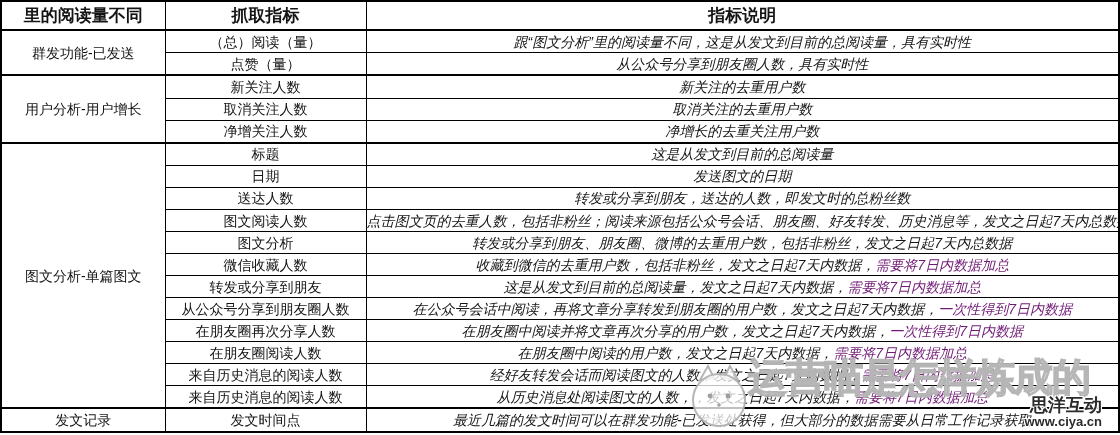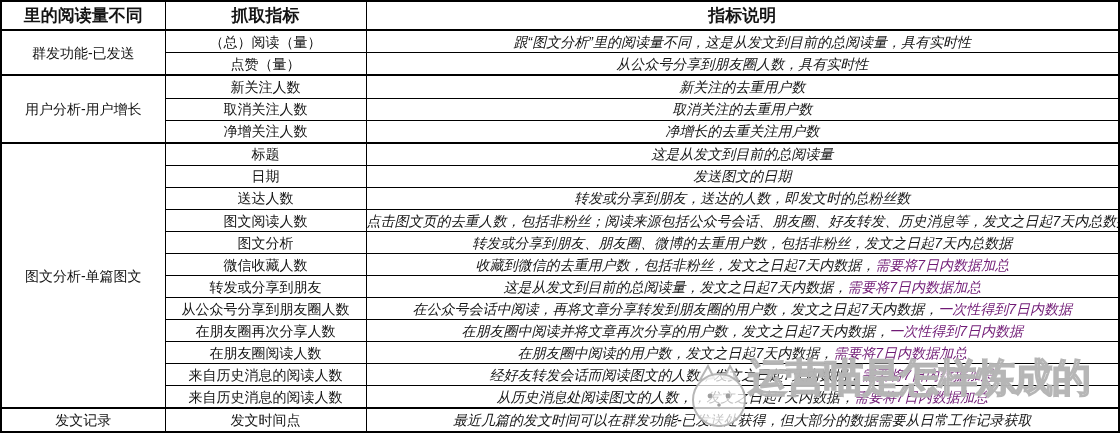--- a/index.html
+++ b/index.html
@@ -175,14 +175,18 @@
 
   <svg class="wm wm-cat" viewBox="0 0 58 64">
     <polygon points="10,16 18,2 24,14" fill="rgba(255,255,255,0.75)" stroke="rgba(178,178,178,0.95)" stroke-width="2"></polygon>
     <polygon points="34,14 40,2 48,16" fill="rgba(255,255,255,0.75)" stroke="rgba(178,178,178,0.95)" stroke-width="2"></polygon>
     <circle cx="29" cy="36" r="26" fill="rgba(255,255,255,0.75)" stroke="rgba(178,178,178,0.95)" stroke-width="2"></circle>
     <circle cx="20" cy="32" r="2.4" fill="rgba(150,150,150,0.9)"></circle>
     <circle cx="38" cy="32" r="2.4" fill="rgba(150,150,150,0.9)"></circle>
     <circle cx="29" cy="41" r="1.8" fill="rgba(150,150,150,0.9)"></circle>
   </svg>
   <div class="wm wm-text">运营喵是怎样炼成的</div>
+  <div class="wm wm-brand">
+    <div class="brand-name">思洋互动</div>
+    <div class="brand-url">www.ciya.cn</div>
+  </div>
 
 </div>
 
 </body></html>

